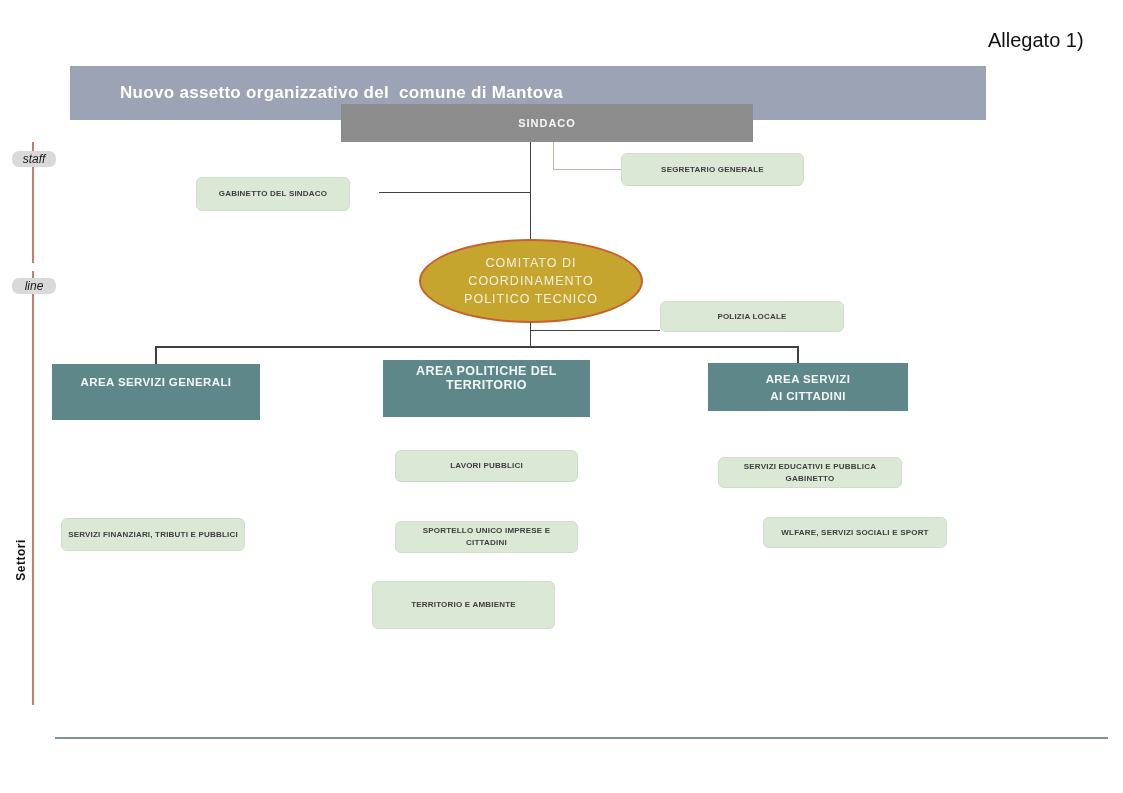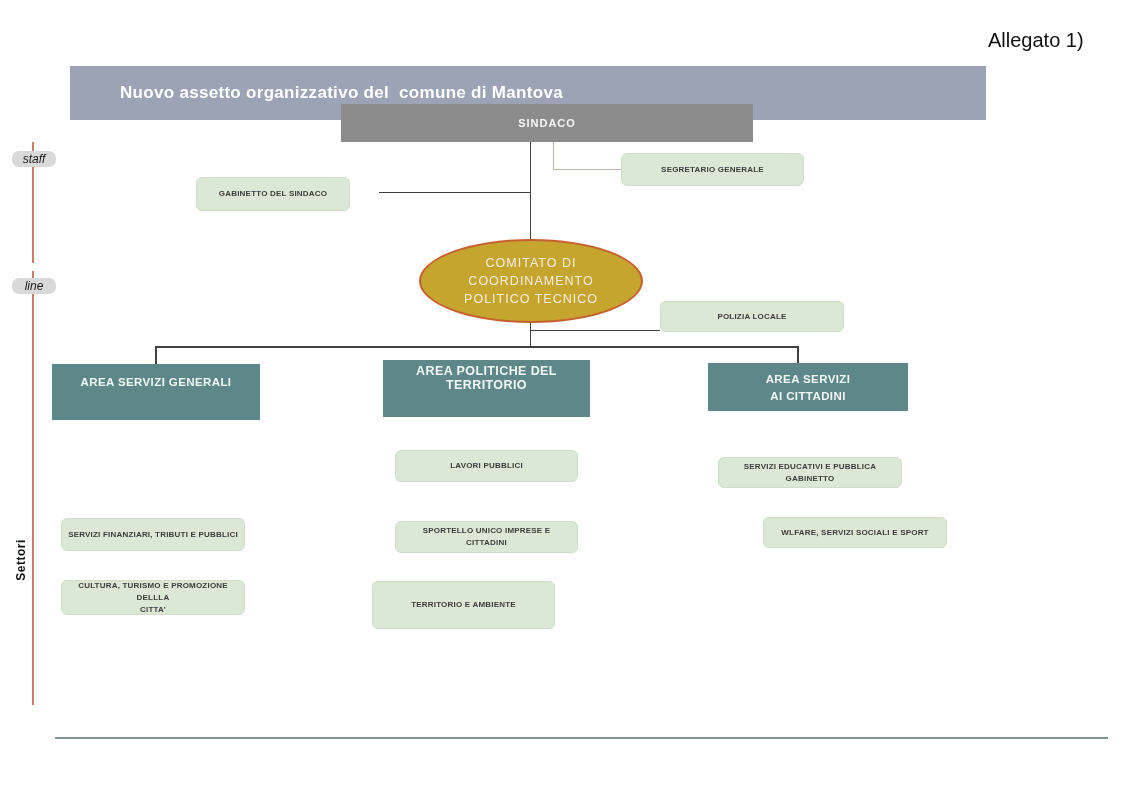--- a/index.html
+++ b/index.html
@@ -100,22 +100,20 @@
 COORDINAMENTO
 POLITICO TECNICO</div>
   <div class="abs node leaf" style="left:660px;top:301px;width:184px;height:31px;">POLIZIA LOCALE</div>
 
   <div class="abs node area" style="left:52px;top:364px;width:208px;height:56px;padding-top:12px;">AREA SERVIZI GENERALI</div>
   <div class="abs node area" style="left:383px;top:360px;width:207px;height:57px;padding-top:4px;font-size:12.5px;">AREA POLITICHE DEL TERRITORIO</div>
   <div class="abs node area" style="left:708px;top:363px;width:200px;height:48px;padding-top:8px;line-height:1.5;">AREA SERVIZI
 AI CITTADINI</div>
 
   <div class="abs node leaf" style="left:61px;top:518px;width:184px;height:33px;">SERVIZI FINANZIARI, TRIBUTI E PUBBLICI</div>
-  <div class="abs node leaf" style="left:61px;top:580px;width:184px;height:35px;">CULTURA, TURISMO E PROMOZIONE DELLLA
-CITTA’</div>
 
   <div class="abs node leaf" style="left:395px;top:450px;width:183px;height:32px;">LAVORI PUBBLICI</div>
   <div class="abs node leaf" style="left:395px;top:521px;width:183px;height:32px;">SPORTELLO UNICO IMPRESE E CITTADINI</div>
   <div class="abs node leaf" style="left:372px;top:581px;width:183px;height:48px;">TERRITORIO E AMBIENTE</div>
 
   <div class="abs node leaf" style="left:718px;top:457px;width:184px;height:31px;">SERVIZI  EDUCATIVI E PUBBLICA GABINETTO</div>
   <div class="abs node leaf" style="left:718px;top:517px;width:184px;height:31px;margin-left:45px;">WLFARE, SERVIZI SOCIALI E SPORT</div>
 
   <div class="abs rule" style="left:55px;top:737px;width:1053px;"></div>
 

